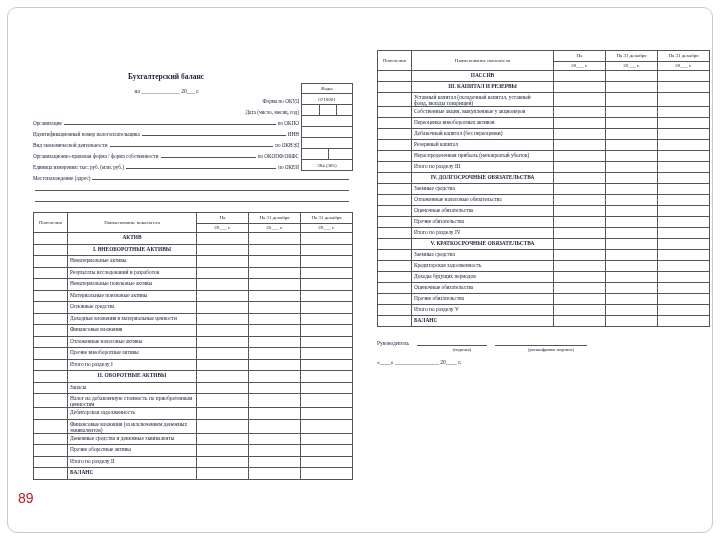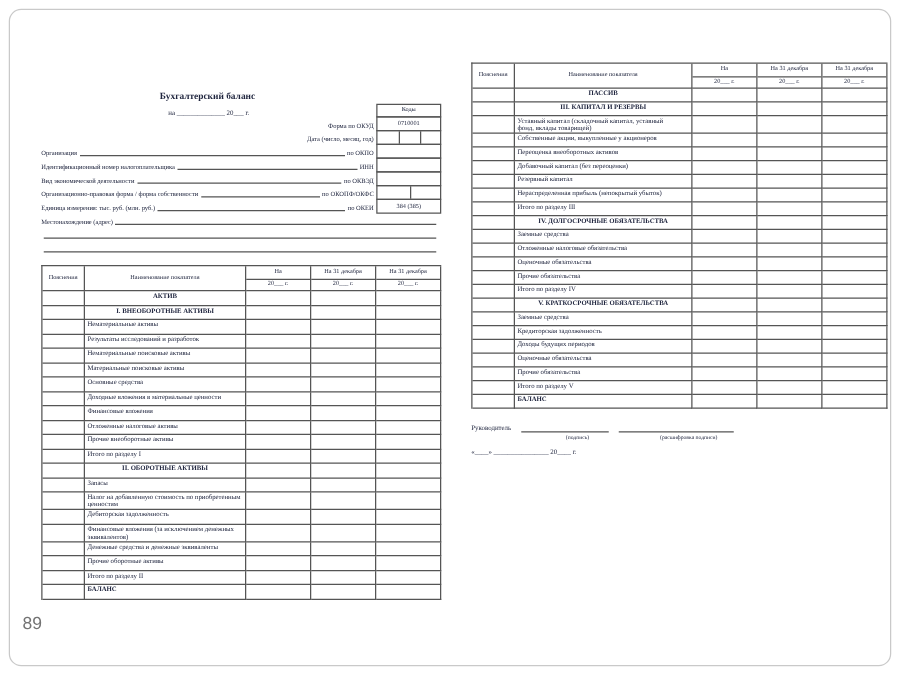--- a/index.html
+++ b/index.html
@@ -590,13 +590,13 @@
       <span class="sig-line wide"></span>
     </div>
     <div class="sign-caps">
       <span class="cap c1">(подпись)</span>
       <span class="cap c2">(расшифровка подписи)</span>
     </div>
     <div class="sign-date">«____» ________________ 20____ г.</div>
   </div>
 </div>
 
-<div class="page-num" style="color: #737373;">89</div>
+<div class="page-num" style="color: #b91c1c;">89</div>
 
 </body></html>

